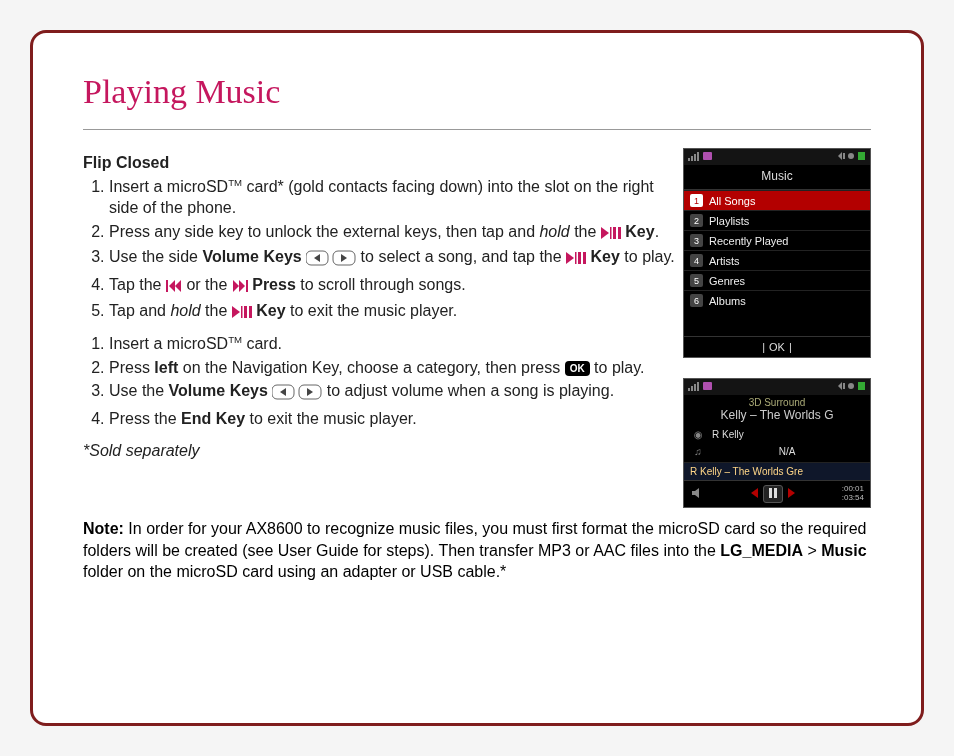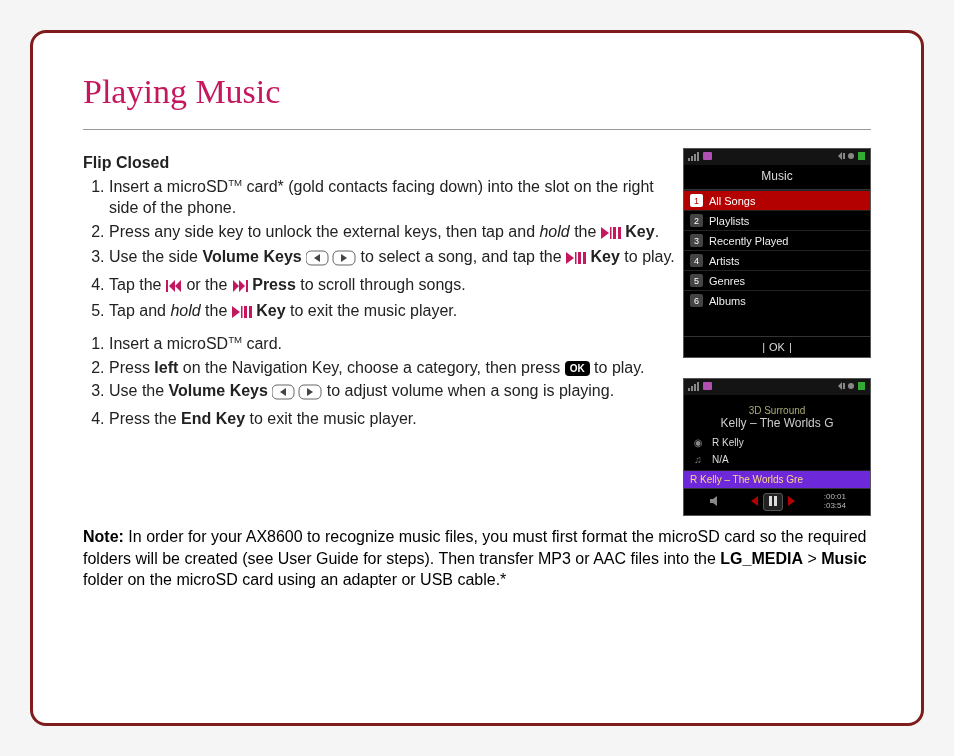--- a/index.html
+++ b/index.html
@@ -147,36 +147,36 @@
   .phone .menu-item.sel .num { background: #fff; color: #b30000; }
   .phone .softbar {
     display: flex;
     justify-content: center;
     padding: 4px 0;
     font-size: 11px;
     color: #ddd;
     border-top: 1px solid #333;
   }
   
-  .phone2 .np-title { text-align: center; color: #aa7; font-size: 10px; padding-top: 10px; }
+  .phone2 .np-title { text-align: center; color: #aa7; font-size: 10px; padding-top: 2px; }
   .phone2 .np-song { text-align: center; color: #ccc; font-size: 12px; padding: 0 4px 4px 4px; }
   .phone2 .row { display: flex; align-items: center; gap: 8px; padding: 3px 8px; font-size: 10px; color: #ddd; }
   .phone2 .row .ric { width: 12px; text-align: center; color: #888; }
   .phone2 .tracks { margin-top: 2px; }
   .phone2 .track {
     padding: 3px 6px;
     font-size: 10px;
     border-top: 1px solid #222;
   }
-  .phone2 .track.sel { background: #6d28d9; color: #ffd688; }
+  .phone2 .track.sel { background: #0f172a; color: #ffd688; }
   .phone2 .ctrl {
     display: flex;
     align-items: center;
     justify-content: space-between;
-    padding: 4px 24px;
+    padding: 4px 6px;
     border-top: 1px solid #333;
   }
   .phone2 .ctrl-mid {
     display: flex;
     align-items: center;
     gap: 3px;
   }
   .phone2 .timebox { font-size: 8px; color: #bbb; line-height: 1.1; text-align: right; }
   .phone2 .soft2 {
     display: flex;
@@ -274,20 +274,21 @@
                 <rect x="27" y="1" width="22" height="14" rx="5" fill="none" stroke="#666"></rect>
                 <polygon points="41,8 35,4 35,12" fill="#444"></polygon>
               </svg></span>
           <span> to adjust volume when a song is playing.</span>
         </li>
         <li>
           <span>Press the </span><span class="b">End Key</span><span> to exit the music player.</span>
         </li>
       </ol>
 
+      <div class="footnote">*Sold separately</div>
     </div>
 
     <div class="side-col">
 
       <div class="phone">
         <div class="status">
           <span><svg width="26" height="10">
                 <rect x="0" y="7" width="2" height="3" fill="#888"></rect>
                 <rect x="3" y="5" width="2" height="5" fill="#888"></rect>
                 <rect x="6" y="3" width="2" height="7" fill="#888"></rect>
@@ -347,21 +348,21 @@
               </svg></span>
         </div>
         <div class="np-title">3D Surround</div>
         <div class="np-song">Kelly – The Worlds G</div>
         <div class="row">
             <span class="ric">◉</span>
             <span style="flex:1;text-align:left">R Kelly</span>
           </div>
         <div class="row">
             <span class="ric">♫</span>
-            <span style="flex:1;text-align:left">N/A</span>
+            <span style="flex:1;text-align:center">N/A</span>
           </div>
         <div class="tracks">
           <div class="track sel">R Kelly – The Worlds Gre</div>
         </div>
         <div class="ctrl">
           <span><svg width="14" height="14">
                 <polygon points="2,5 5,5 9,2 9,12 5,9 2,9" fill="#888"></polygon>
               </svg></span>
           <span class="ctrl-mid">
             <span><svg width="12" height="12">

